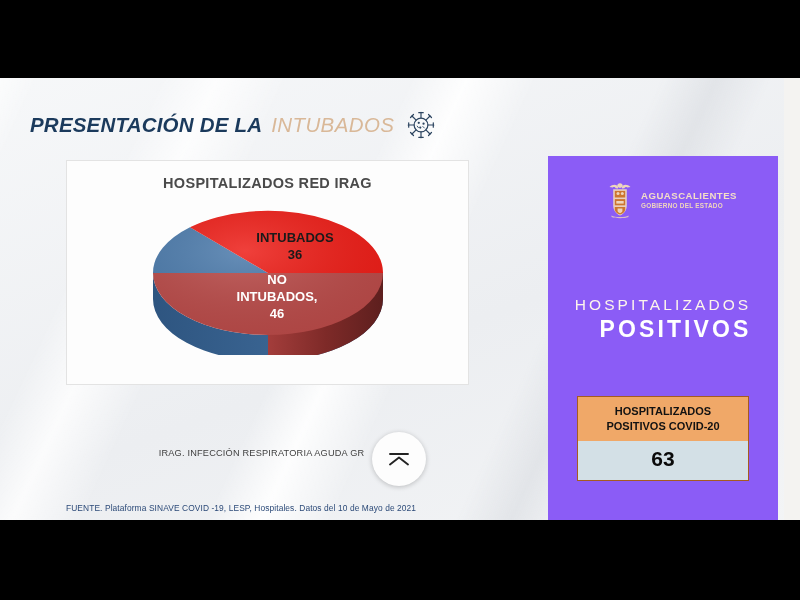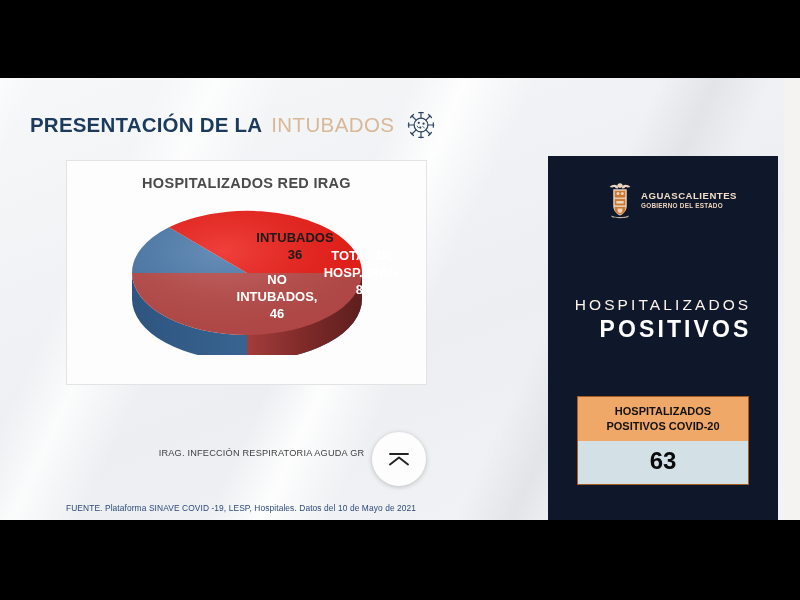--- a/index.html
+++ b/index.html
@@ -28,29 +28,29 @@
 
   
   .right-strip{
     position:absolute; left:784px; top:78px; width:16px; height:442px;
     background:#f4f3f1;
   }
 
   
   .heading{
     position:absolute; left:30px; top:32px;
-    display:flex; align-items:center; gap:9px; white-space:nowrap;
+    display:flex; align-items:center; gap:9px; white-space:nowrap;font-style:italic;
   }
   .heading .h-bold{ font-size:20.5px; font-weight:bold; color:#1b3a5c; letter-spacing:.2px; }
   .heading .h-light{ font-size:20.5px; font-weight:normal; color:#d9b898; letter-spacing:.4px; }
   .virus-icon{ width:30px; height:30px; display:block; margin-left:3px; }
 
   
   .chart-card{
-    position:absolute; left:66px; top:82px; width:361px; height:225px;
+    position:absolute; left:66px; top:82px; width:403px; height:225px;
     background:#fdfdfd; border:1px solid #e3e3e3;
   }
   .chart-title{
     text-align:center; font-size:14.5px; font-weight:bold; color:#4a4a4a;
     letter-spacing:.3px; margin-top:14px;
   }
   .pie-wrap{ position:relative; width:100%; height:172px; }
   .pie-svg{ position:absolute; left:50%; transform:translateX(-50%); top:4px; }
 
   .pie-label{
@@ -76,21 +76,21 @@
     position:absolute; left:372px; top:432px; width:54px; height:54px;
     border-radius:50%; background:#fdfdfd;
     box-shadow:0 1px 5px rgba(0,0,0,.22);
     display:flex; align-items:center; justify-content:center;
     cursor:pointer; z-index:9;
   }
 
   
   .orange-panel{
     position:absolute; left:548px; top:78px; width:230px; height:442px;
-    background:#0f172a; overflow:hidden;
+    background:#8b5cf6; overflow:hidden;
   }
   .gov-logo{
     position:absolute; left:58px; top:25px;
     display:flex; align-items:center; gap:7px;
   }
   .crest{ width:28px; height:38px; display:block; }
   .gov-text .gov-1{
     font-size:9.6px; font-weight:bold; color:#f3ddc8; letter-spacing:.5px;
     line-height:1.12;
   }
@@ -113,21 +113,21 @@
     position:absolute; left:29px; top:240px; width:172px;
     border:1px solid #a55b21;
   }
   .stat-head{
     background:#f0a868; color:#121212; text-align:center;
     font-size:11px; font-weight:bold; line-height:1.33;
     padding:7px 4px 8px;
   }
   .stat-val{
     background:#d3e0e6; color:#0a0a0a; text-align:center;
-    font-size:24px; font-weight:bold; padding:6px 0 9px;
+    font-size:21px; font-weight:bold; padding:6px 0 9px;
   }
 </style>
 </head>
 <body>
 
 <div id="stage">
 
   <div class="slide">
     <div class="slide-inner">
 
@@ -202,25 +202,20 @@
           </svg>
 
           <div class="pie-label lbl-intub">
             <div>INTUBADOS</div>
             <div>36</div>
           </div>
           <div class="pie-label lbl-noint">
             <div>NO INTUBADOS,</div>
             <div>46</div>
           </div>
-          <div class="pie-label lbl-total">
-            <div>TOTAL DE</div>
-            <div>HOSP. IRAG,</div>
-            <div>82</div>
-          </div>
         </div>
       </div>
 
       <div class="irag-note">IRAG. INFECCIÓN RESPIRATORIA AGUDA GR</div>
       <div class="fuente">FUENTE. Plataforma SINAVE COVID -19, LESP, Hospitales. Datos del 10 de Mayo de 2021</div>
 
       <div class="orange-panel">
         <div class="gov-logo">
           <svg class="crest" viewBox="0 0 28 38">
             <g fill="#edd5bd">

